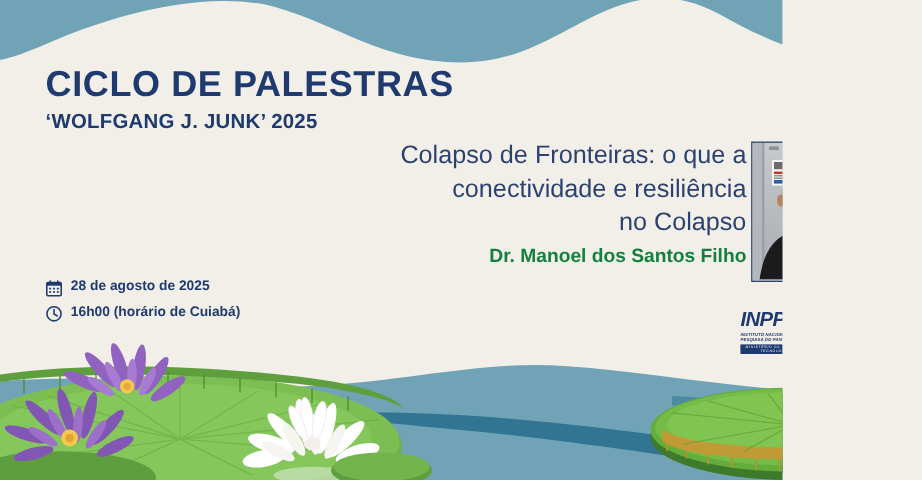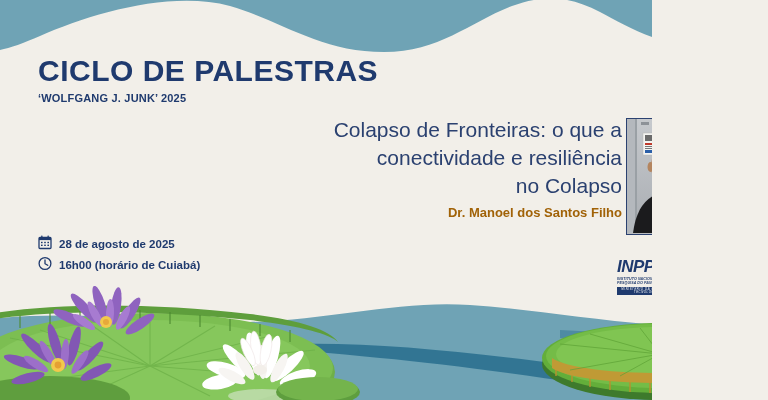--- a/index.html
+++ b/index.html
@@ -29,55 +29,55 @@
   
   .title-block { position:absolute; left:38px; top:55px; }
   .main-title {
     font-size:30px;
     font-weight:bold;
     letter-spacing:0.5px;
     color:#1F3A6E;
     line-height:1.05;
   }
   .sub-title {
-    font-size:11px;
+    font-size:17px;
     font-weight:bold;
     letter-spacing:0.2px;
     color:#1F3A6E;
     margin-top:5px;
   }
 
   
   .talk-block {
     position:absolute;
     left:300px; top:116px;
     width:322px;
     text-align:right;
   }
   .talk-title {
     font-size:21px;
     line-height:1.33;
     color:#2B4170;
     font-weight:normal;
   }
   .speaker-name {
-    font-size:13px;
+    font-size:16px;
     font-weight:bold;
-    color:#a16207;
+    color:#15803d;
     margin-top:5px;
   }
 
   
   .info-list {
     position:absolute;
     left:38px; top:233px;
   }
   .info-row {
     display:flex;
-    align-items:flex-end;
+    align-items:flex-start;
     gap:7px;
     margin-bottom:4px;
     height:17px;
   }
   .info-text {
     font-size:11.5px;
     font-weight:bold;
     color:#1F3A6E;
     white-space:nowrap;
   }

